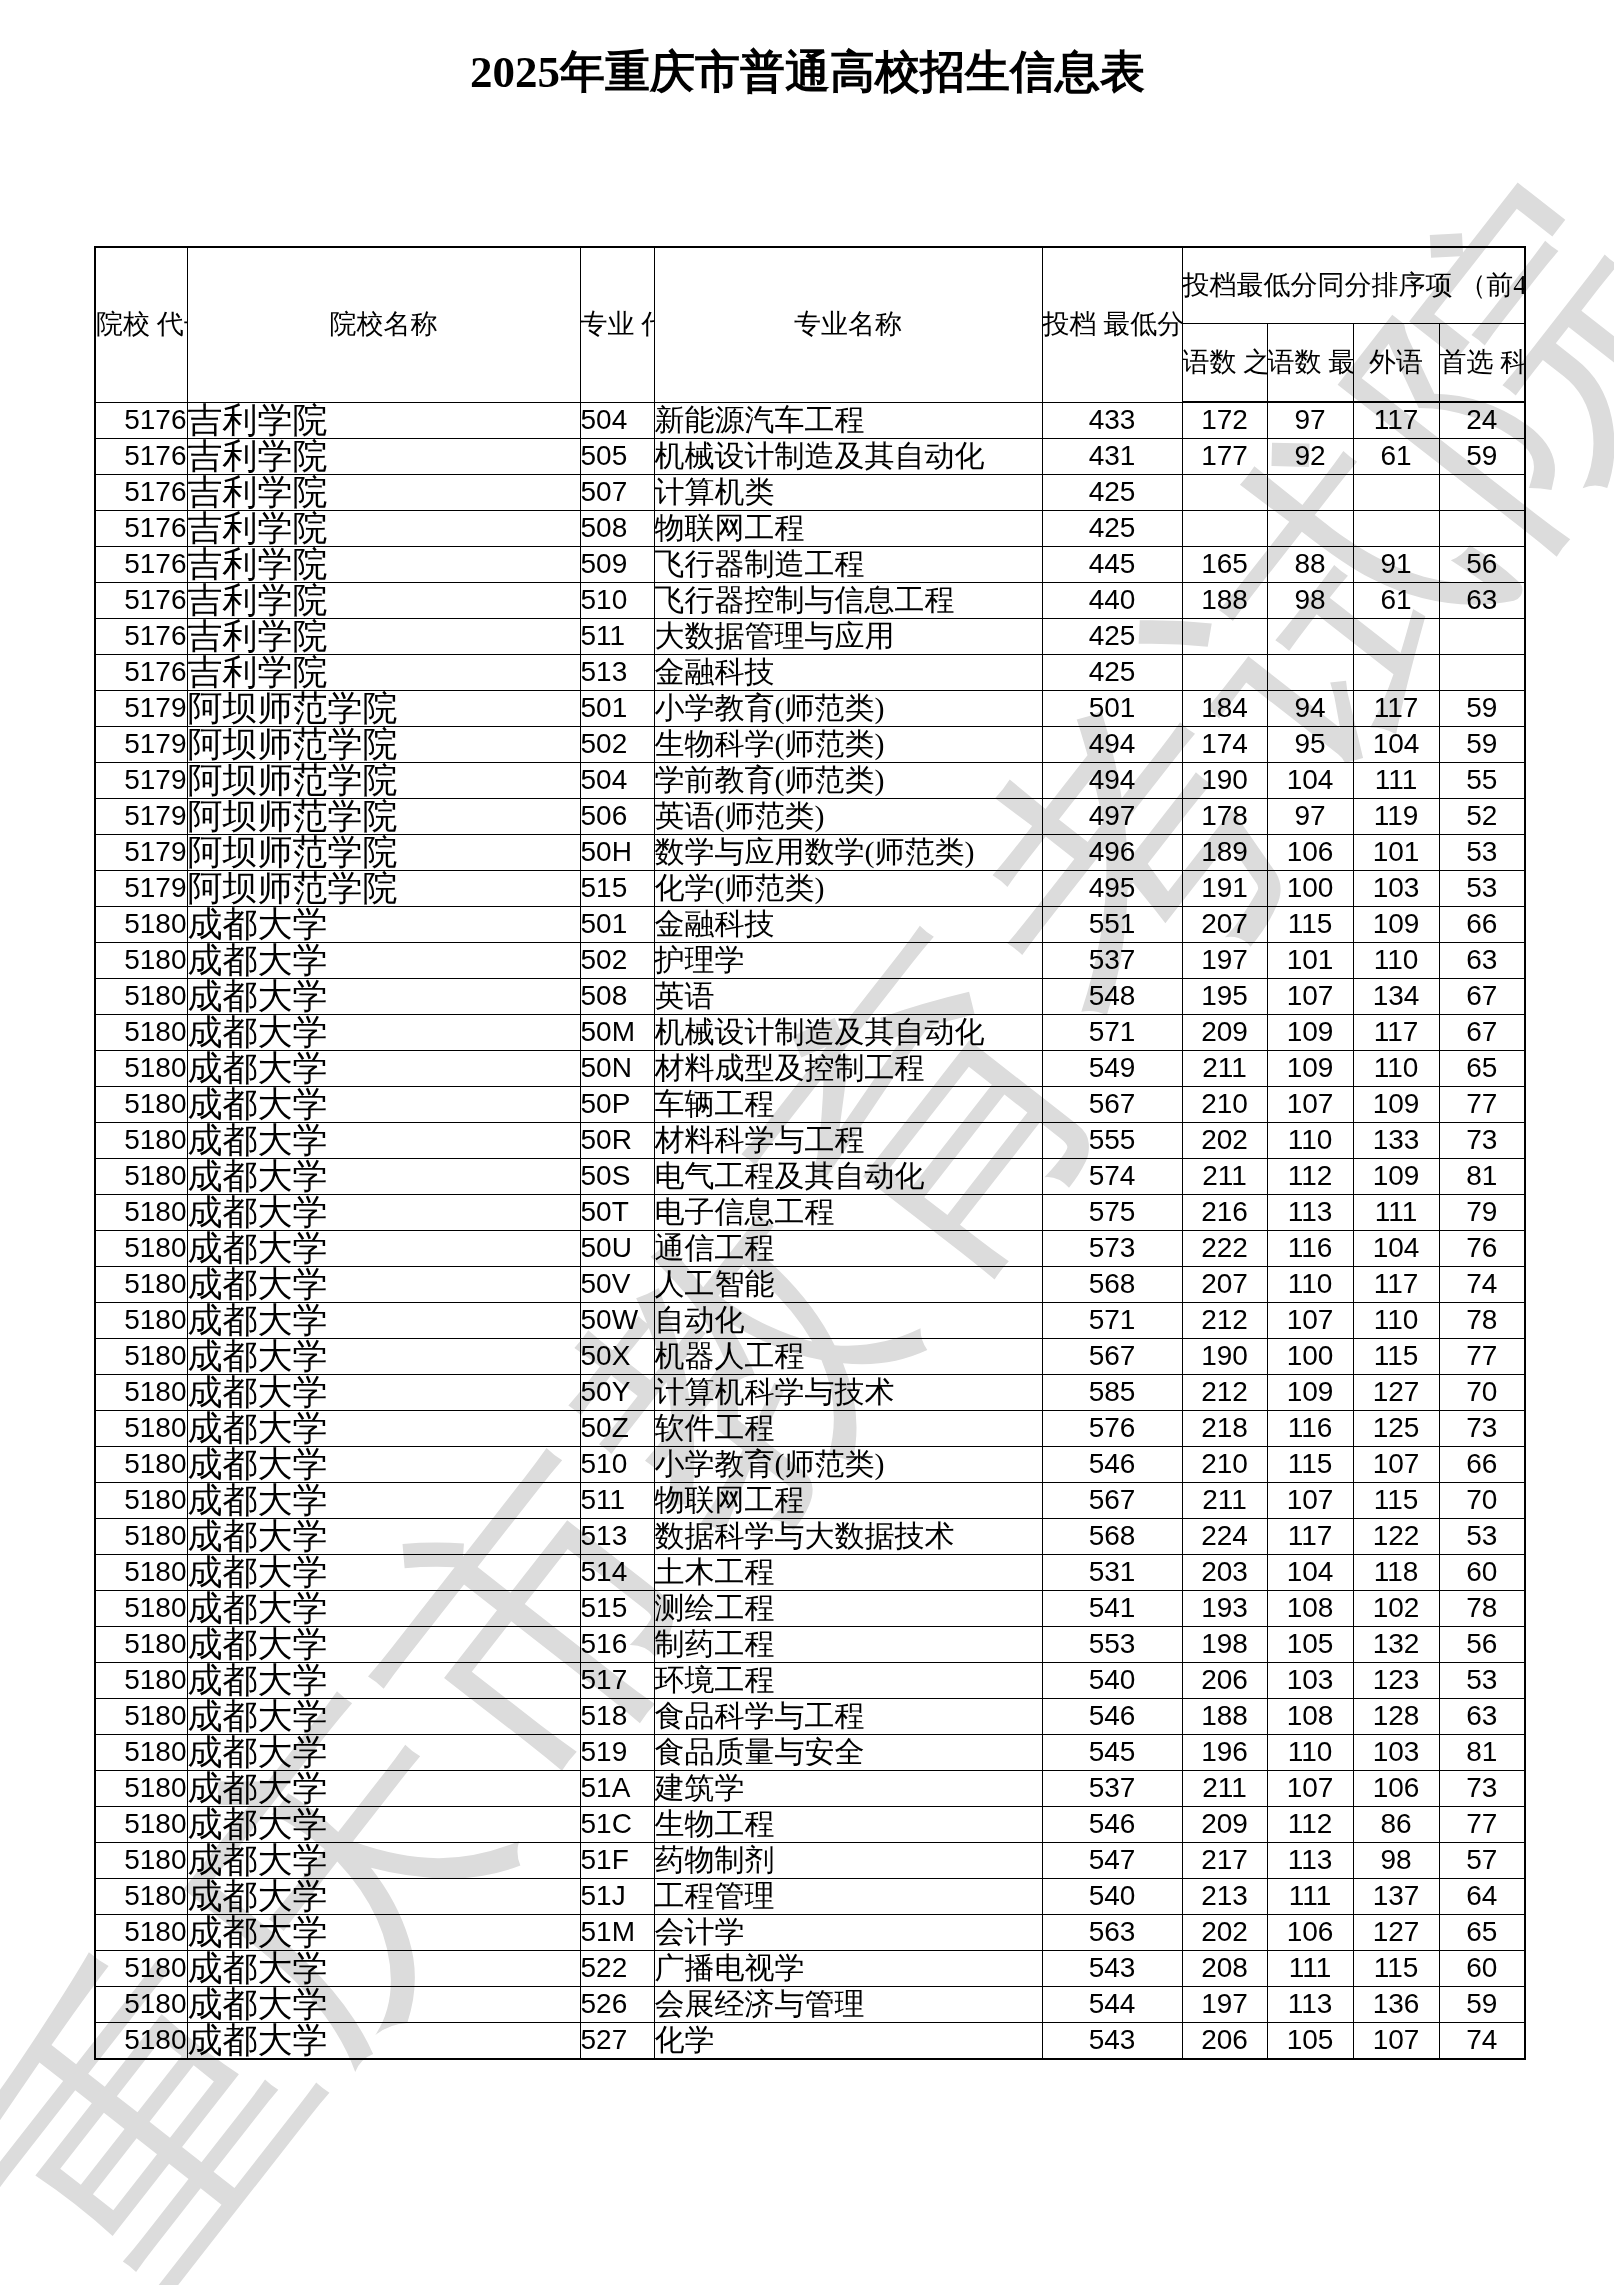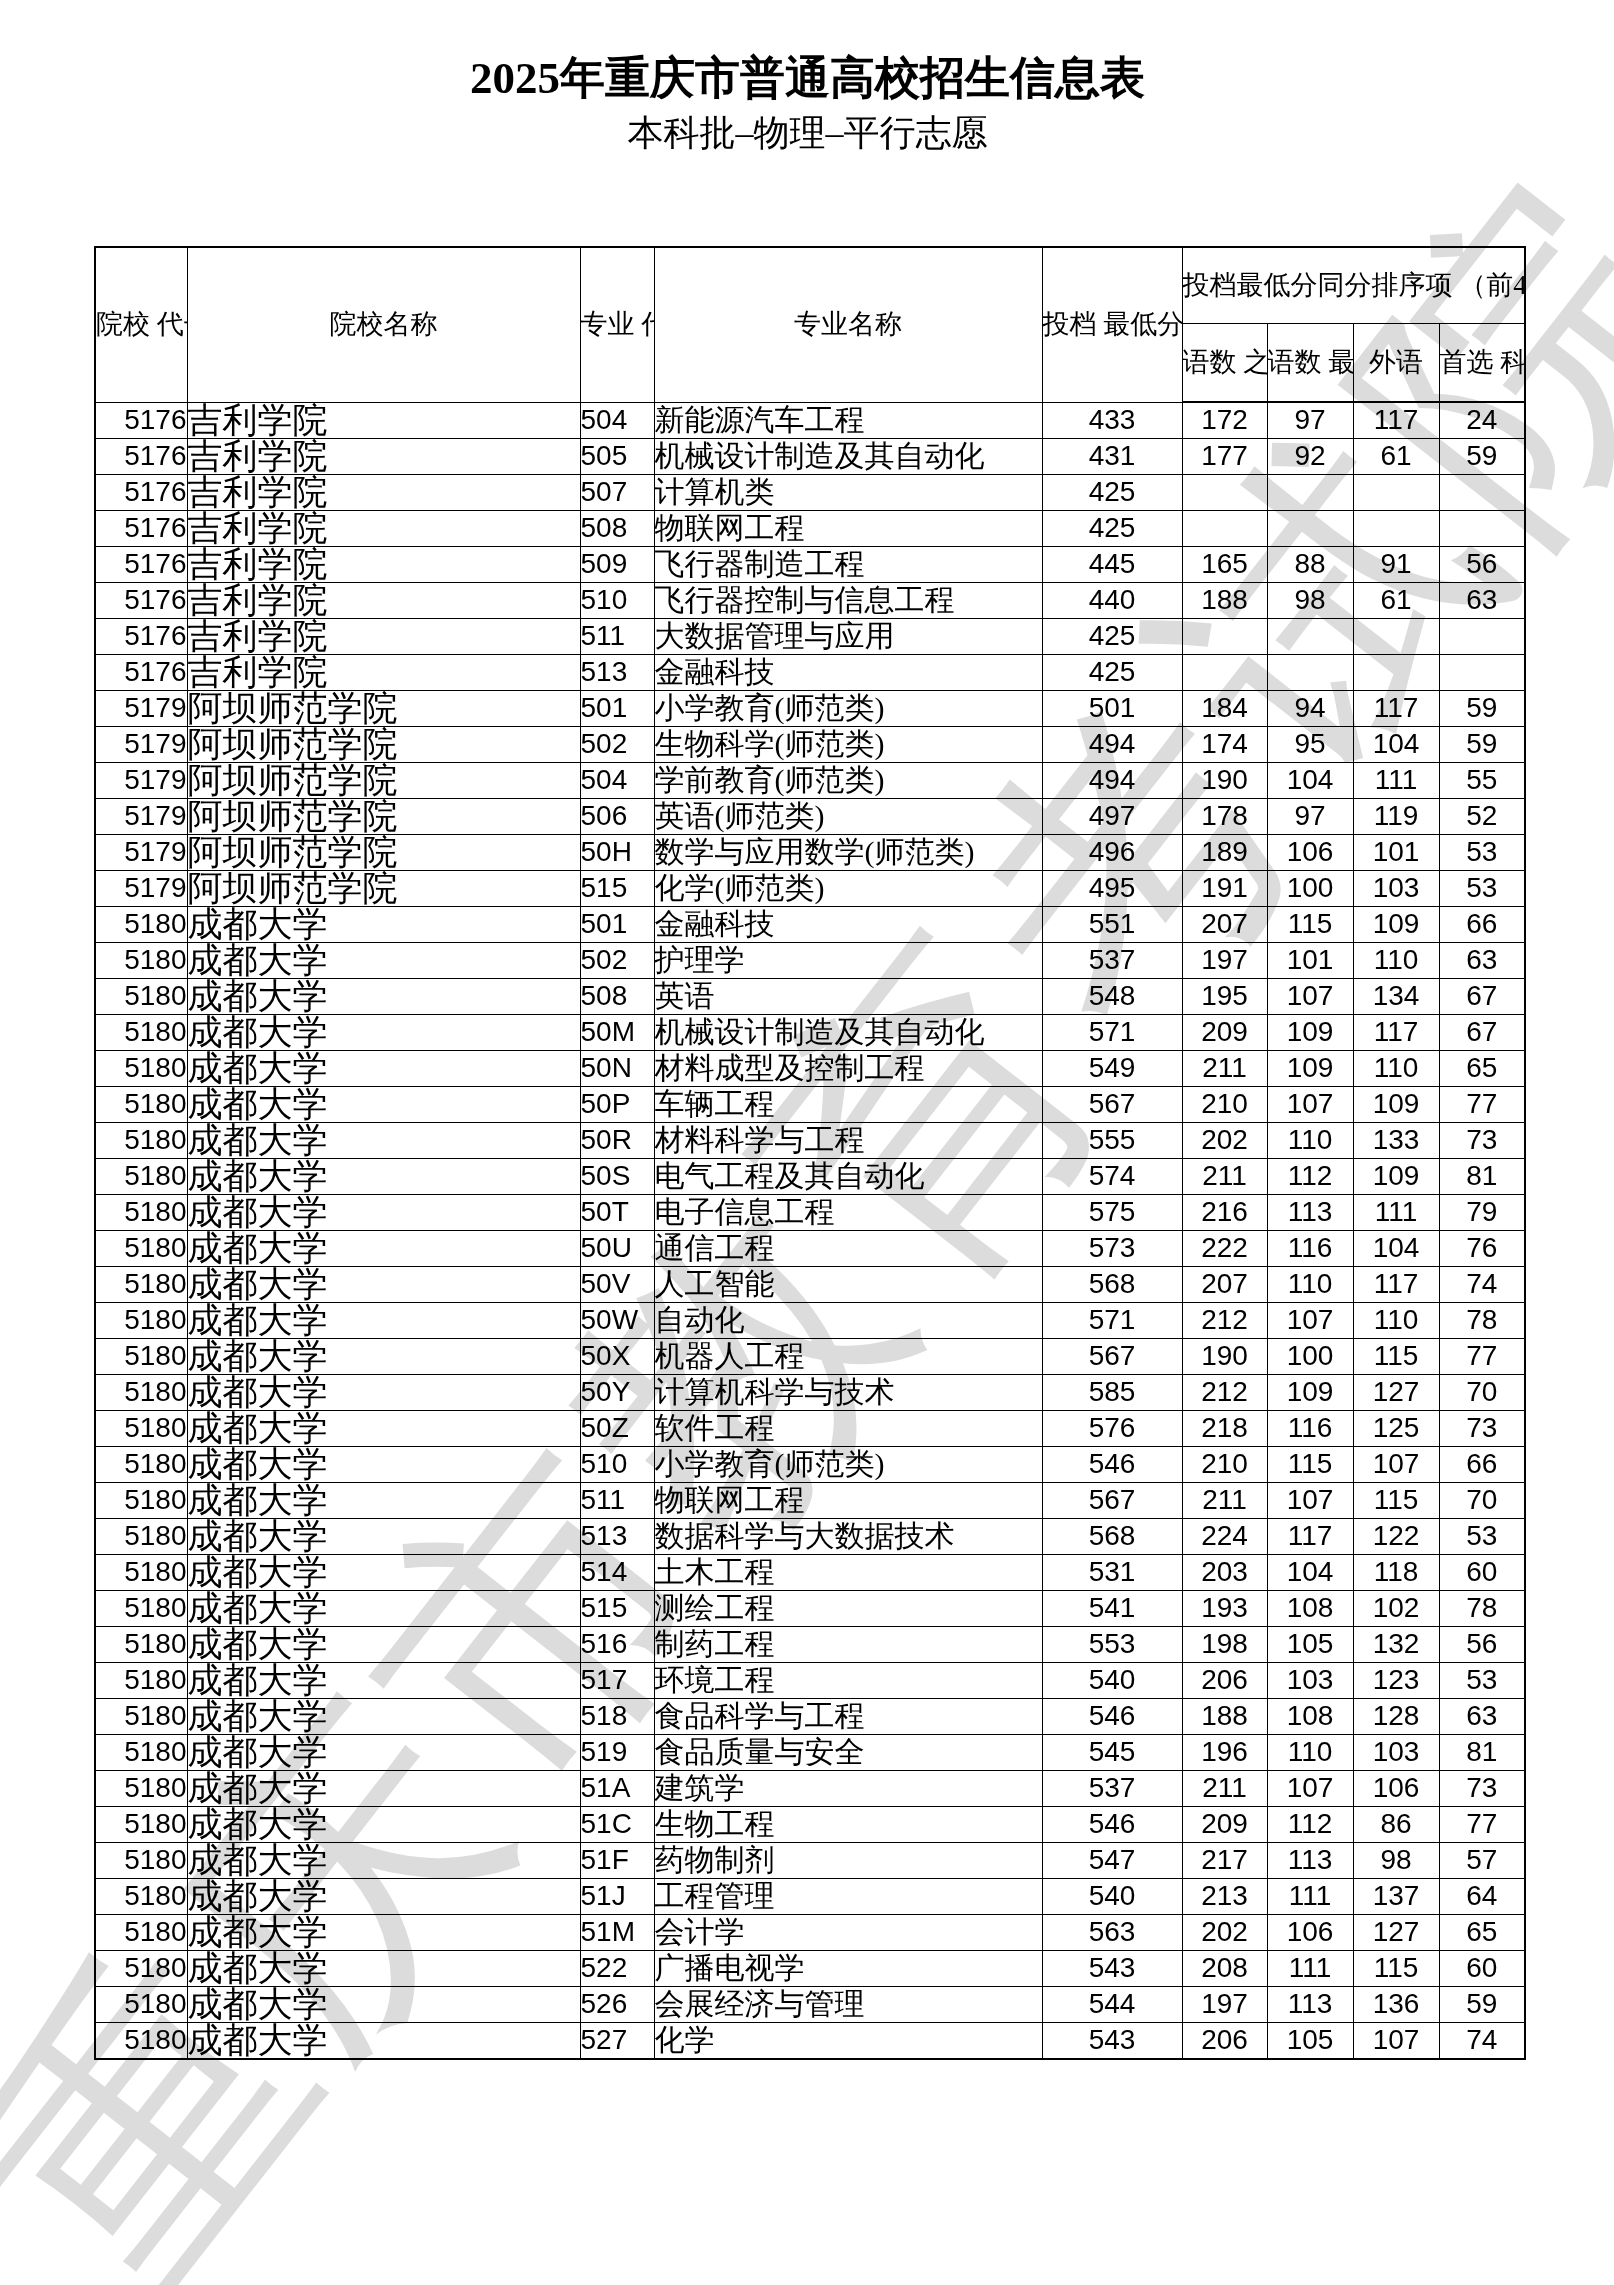--- a/index.html
+++ b/index.html
@@ -20,21 +20,21 @@
     font-size: 308px;
     letter-spacing: 12.7px;
     white-space: nowrap;
     color: #dcdcdc;
     font-family: "Liberation Serif", serif;
     z-index: 0;
     user-select: none;
   }
   .doc-title {
     position: absolute;
-    top: 48px;
+    top: 42px;
     left: 0;
     width: 100%;
     text-align: center;
     font-size: 45px;
     font-weight: bold;
     font-family: "Liberation Serif", serif;
     z-index: 2;
   }
   .doc-subtitle {
     position: absolute;
@@ -95,21 +95,20 @@
   }
 </style>
 </head>
 <body>
 
 <div class="page">
 
   <div class="watermark">重庆市教育考试院</div>
 
   <div class="doc-title">2025年重庆市普通高校招生信息表</div>
-  <div class="doc-subtitle">本科批–物理–平行志愿</div>
 
   <table class="main">
     <colgroup>
       <col style="width:92px">
       <col style="width:393px">
       <col style="width:74px">
       <col style="width:388px">
       <col style="width:140px">
       <col style="width:85px">
       <col style="width:86px">

